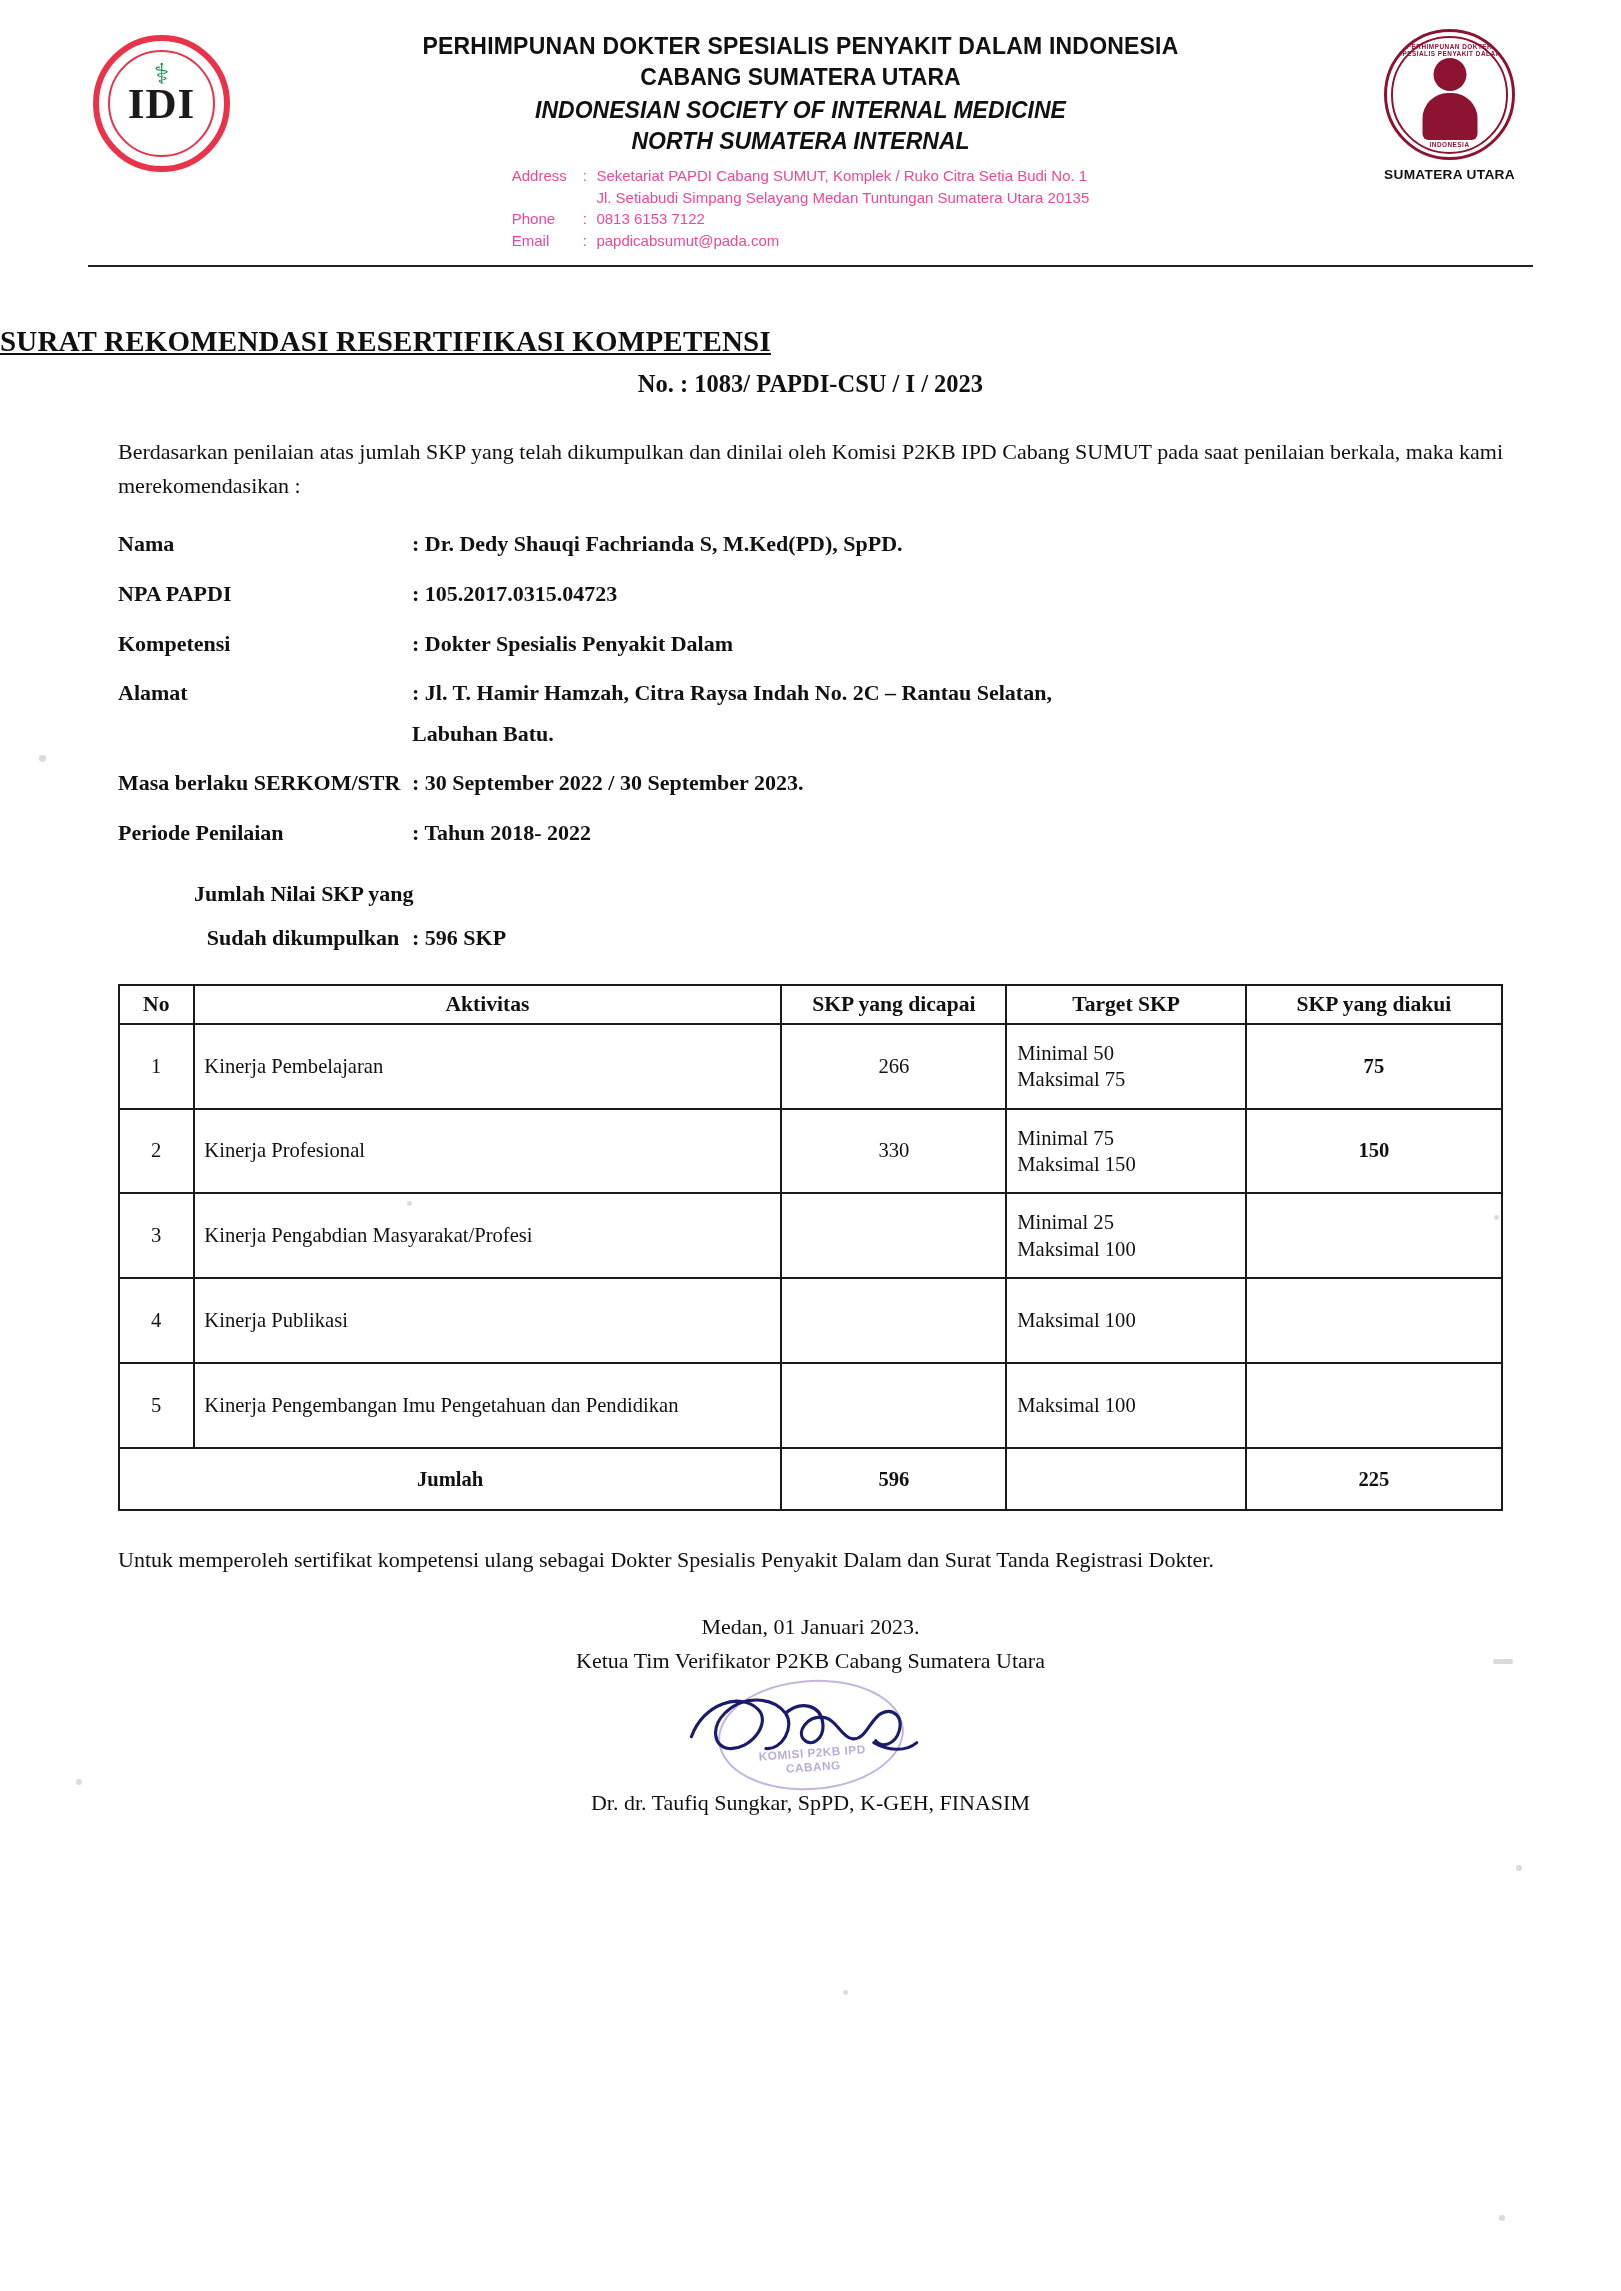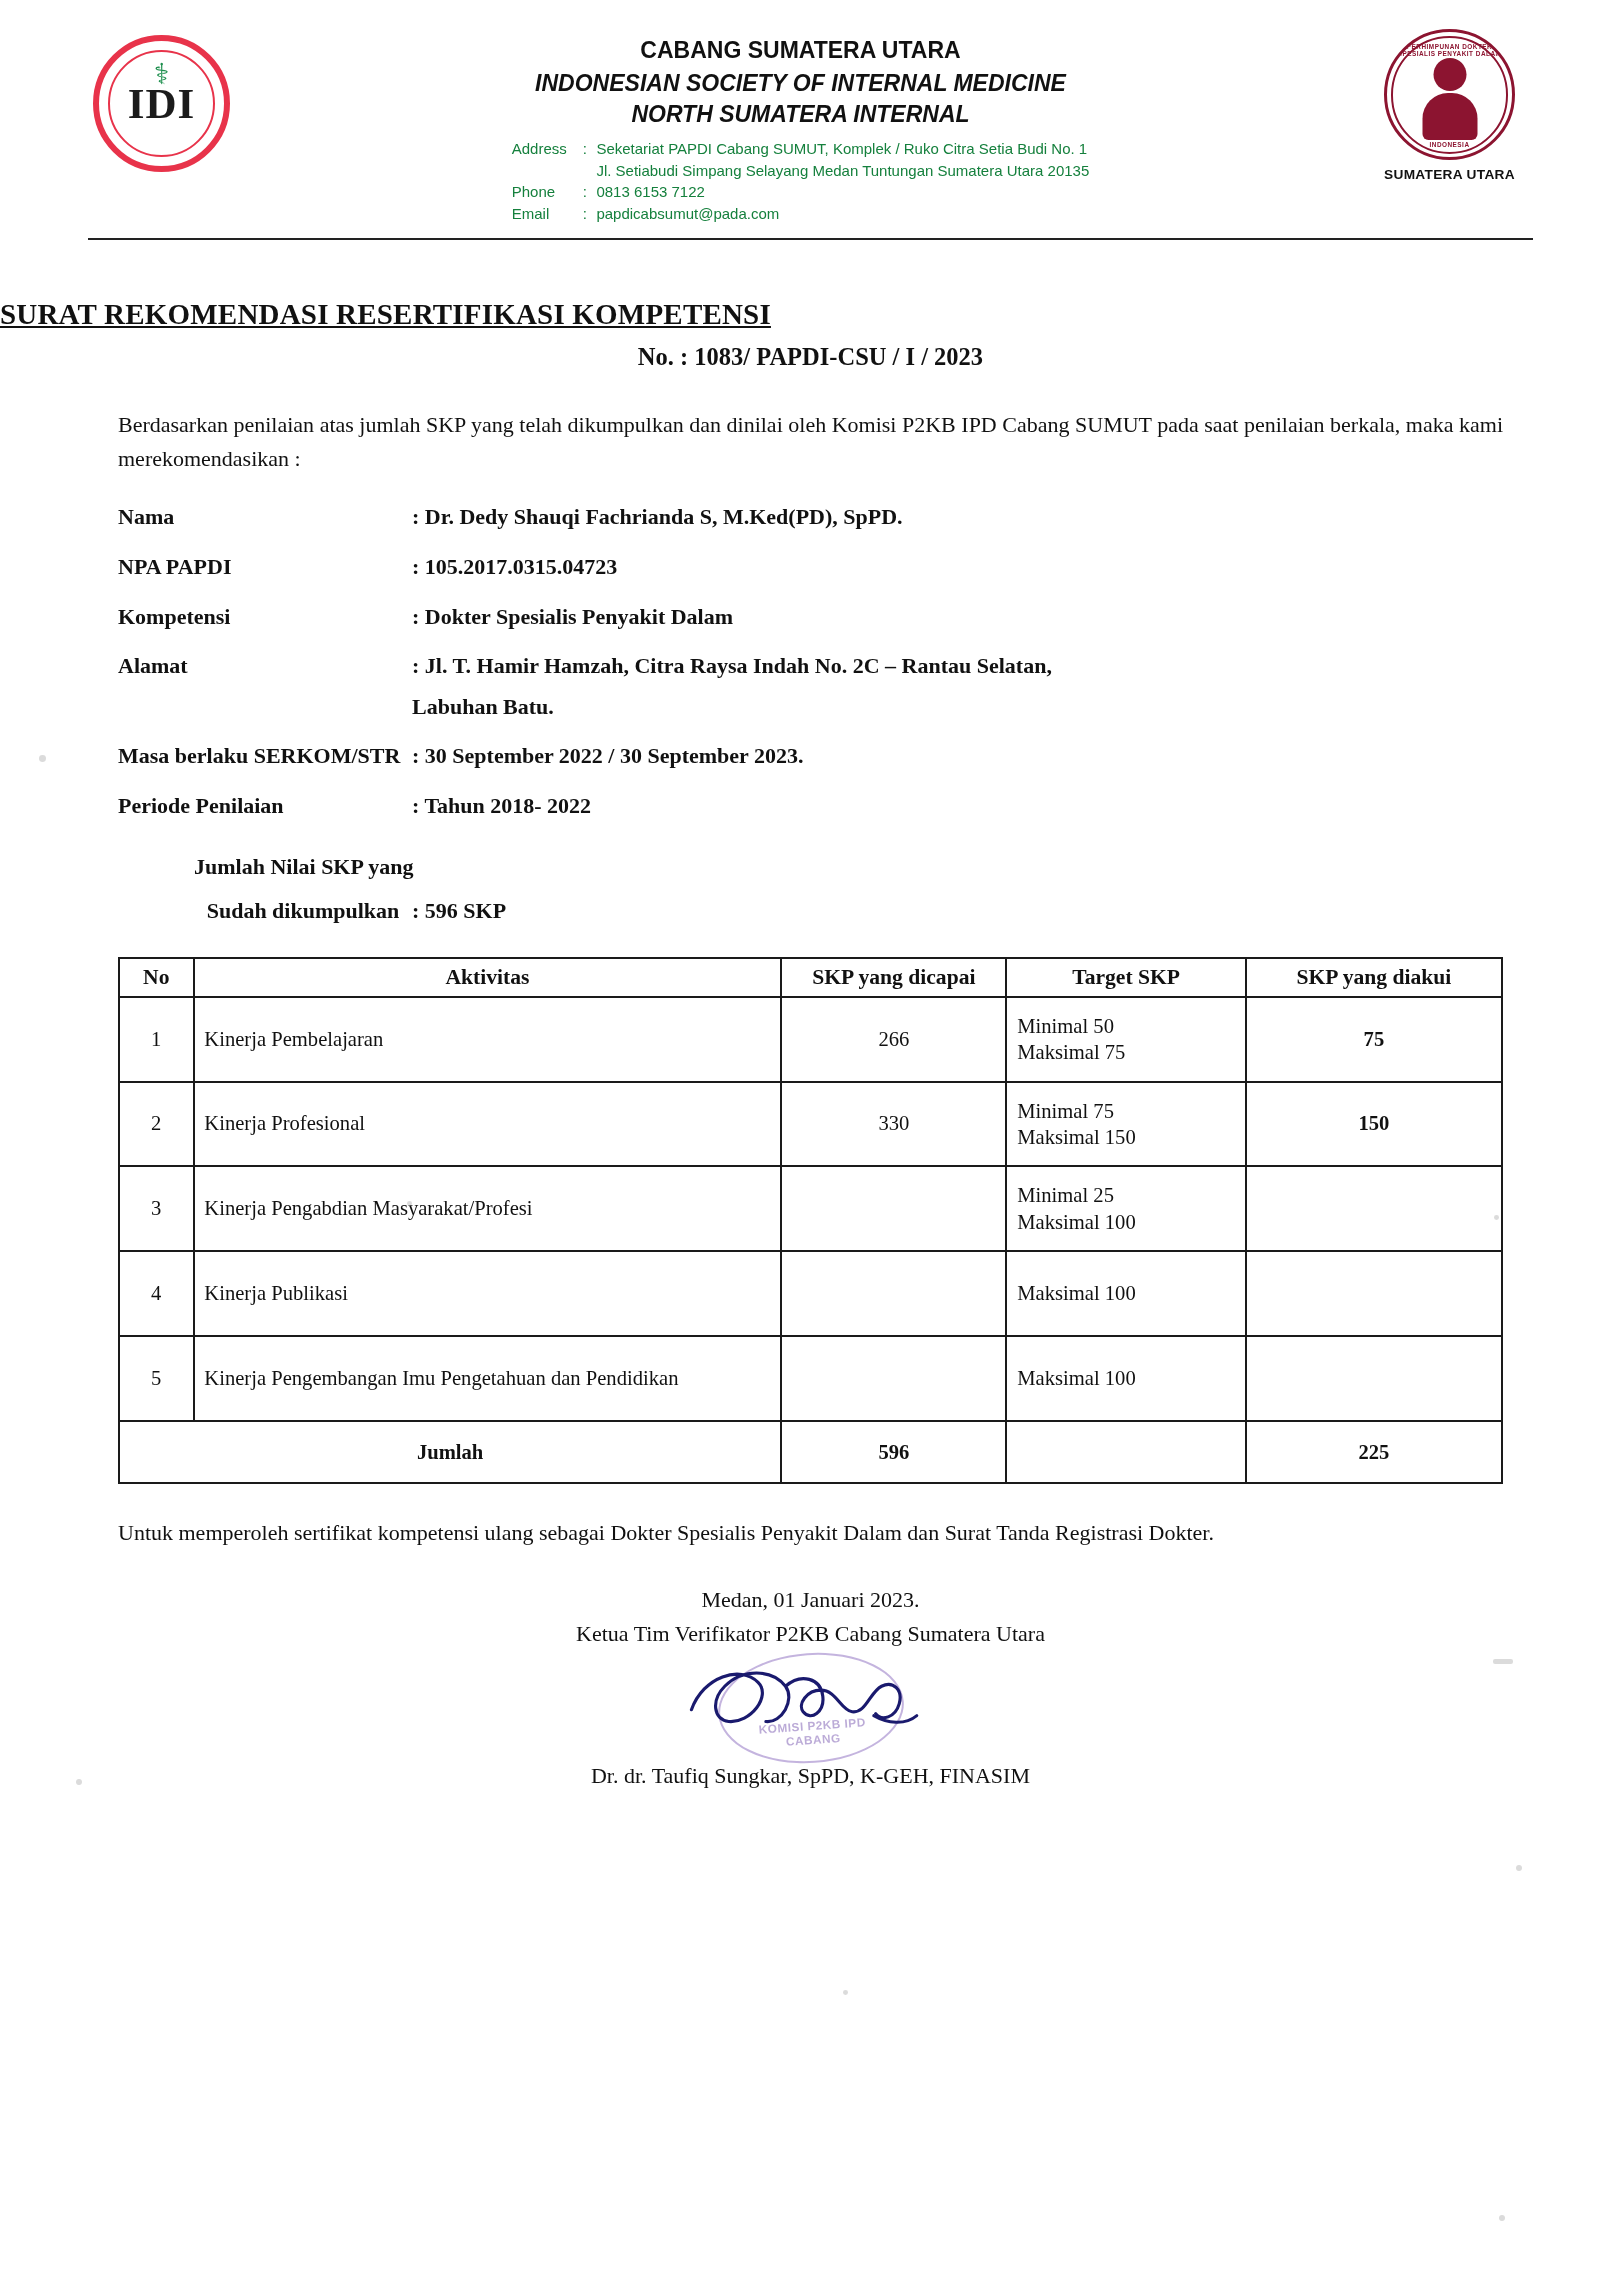--- a/index.html
+++ b/index.html
@@ -101,21 +101,21 @@
     font-family: "Liberation Sans", sans-serif;
     font-weight: bold;
     font-style: italic;
     font-size: 23px;
     margin-top: 3.9px;
   }
   .contact {
     margin-top: 9.8px;
     font-family: "Liberation Sans", sans-serif;
     font-size: 15px;
-    color: #15803d;
+    color: #ec4899;
     display: inline-block;
     text-align: left;
   }
   .contact-row {
     display: flex;
     line-height: 1.45;
   }
   .contact-label {
     width: 71px;
     flex: 0 0 71px;
@@ -362,20 +362,21 @@
 
     <div class="logo-left">
       <div class="idi-logo">
         <div class="inner-ring"></div>
         <div class="snake">⚕</div>
         <div class="idi-text">IDI</div>
       </div>
     </div>
 
     <div class="head-center">
+      <div class="org-line1">PERHIMPUNAN DOKTER SPESIALIS PENYAKIT DALAM INDONESIA</div>
       <div class="org-line2">CABANG SUMATERA UTARA</div>
       <div class="org-line3">INDONESIAN SOCIETY OF INTERNAL MEDICINE</div>
       <div class="org-line4">NORTH SUMATERA INTERNAL</div>
 
       <div class="contact">
         <div class="contact-row">
           <span class="contact-label">Address</span>
           <span class="contact-colon">:</span>
           <span class="contact-val">Seketariat PAPDI Cabang SUMUT, Komplek / Ruko Citra Setia Budi No. 1</span>
         </div>

